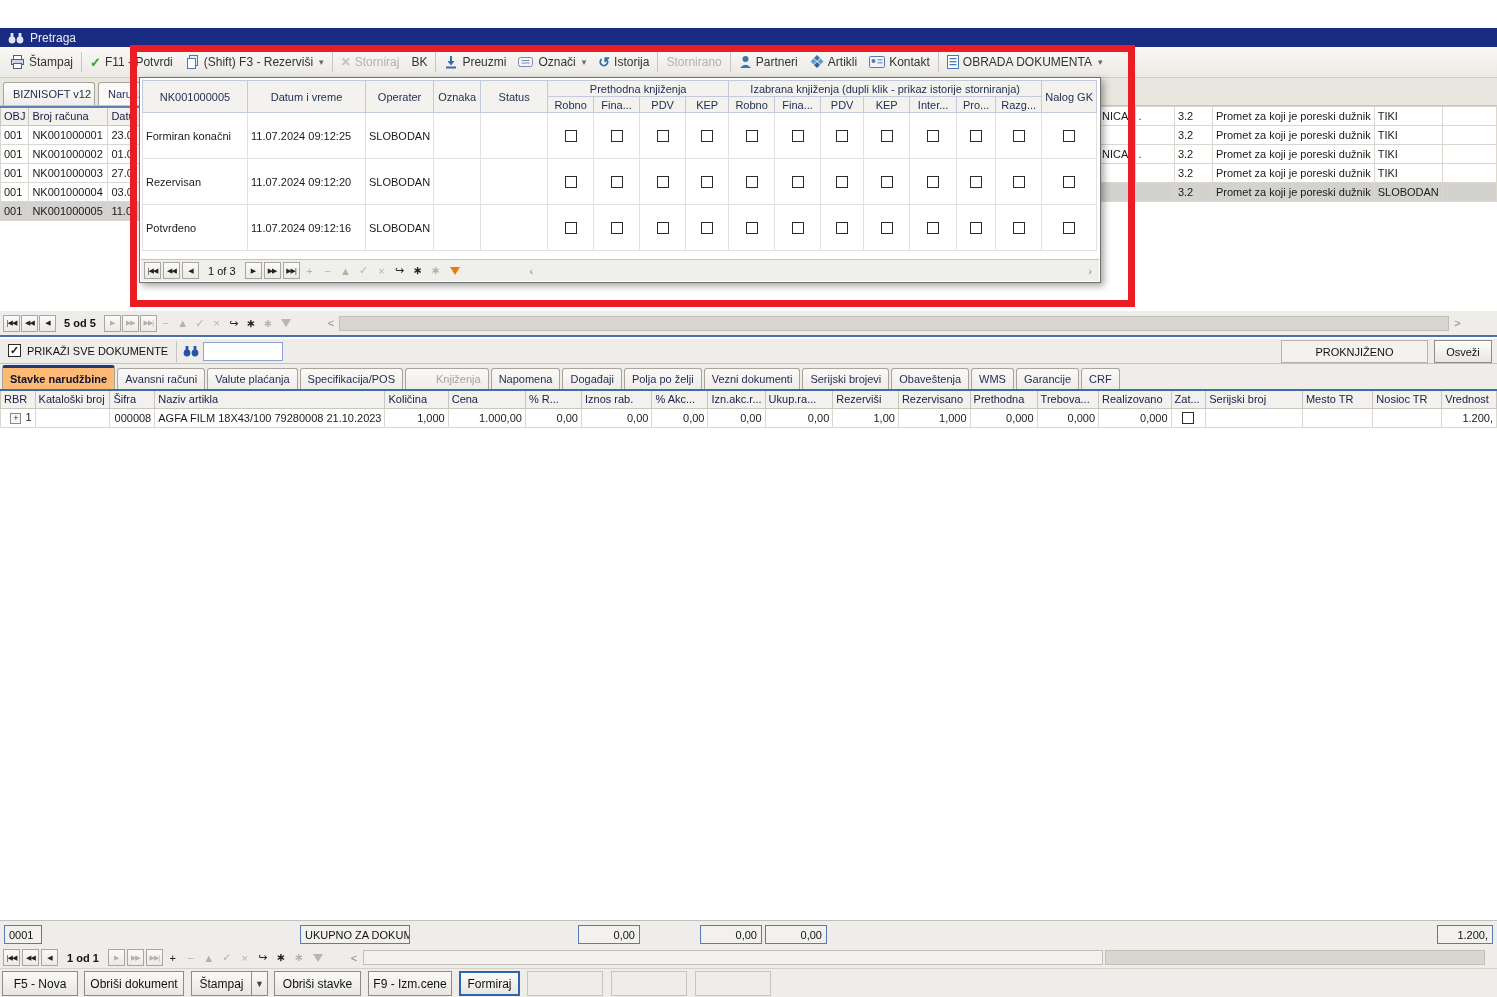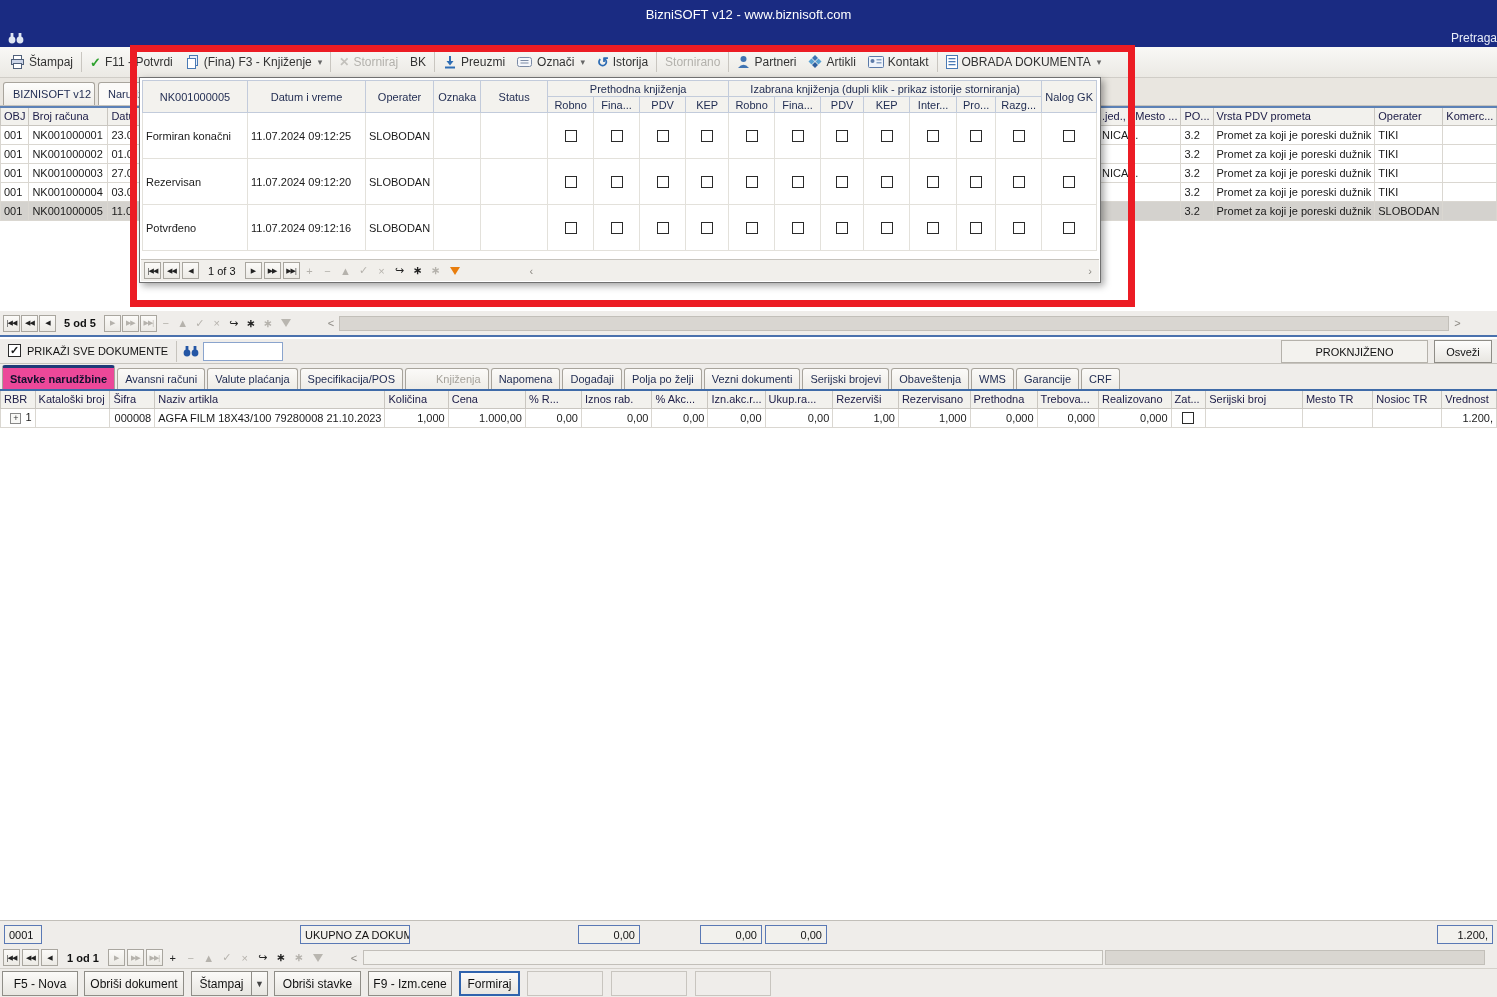--- a/index.html
+++ b/index.html
@@ -3,21 +3,21 @@
 <meta charset="utf-8">
 <style>
   * { box-sizing: border-box; }
   body { margin:0; font-family:"Liberation Sans", sans-serif; font-size:11px; color:#1a1a1a; background:#fff; }
   #screen { position:relative; width:1497px; height:997px; overflow:hidden; background:#fff; }
 
   
   .titlebar { position:absolute; left:0; top:0; width:100%; height:28px; background:#1a2b82; color:#fff;
               display:flex; align-items:center; justify-content:center; font-size:13px; }
   .menubar  { position:absolute; left:0; top:28px; width:100%; height:19px; background:#1a2b82; color:#e8edf8;
-              display:flex; align-items:center; gap:6px; padding-left:8px; font-size:12px;justify-content:space-between; }
+              display:flex; align-items:center; gap:6px; padding-left:8px; font-size:12px; }
 
   .toolbar { position:absolute; left:0; top:47px; width:100%; height:31px;
              background:linear-gradient(#f9f8f6,#ebe9e4); border-bottom:1px solid #d0cdc7;
              display:flex; align-items:center; font-size:12px; color:#333; padding-left:4px; }
   .titem { display:flex; align-items:center; gap:4px; padding:0 6px; height:24px; white-space:nowrap; }
   .titem.disabled { color:#b3b1ac; }
   .tsep { width:1px; height:20px; background:#c9c6c0; margin:0 2px; }
   .caret { font-size:9px; color:#666; margin-left:2px; }
   .greencheck { color:#2ea12e; font-weight:bold; font-size:13px; }
   .grayx { color:#c3c1bc; font-weight:bold; font-size:12px; }
@@ -91,21 +91,21 @@
   .fposted { position:absolute; left:1281px; top:1px; width:147px; height:23px; border:1px solid #b5b2ab; background:#f3f2ee;
              display:flex; align-items:center; justify-content:center; color:#111; }
   .frefresh { position:absolute; left:1434px; top:1px; width:58px; height:23px; border:1px solid #8f8d87;
               background:linear-gradient(#fdfdfc,#e8e6e1); display:flex; align-items:center; justify-content:center; color:#111; }
 
   
   .dtabs { position:absolute; left:0; top:364px; width:100%; height:25px; background:#efedea;
            display:flex; align-items:flex-end; padding-left:2px; gap:2px; }
   .dtab { height:21px; background:linear-gradient(#fbfaf8,#eeece7); border:1px solid #a8a49c; border-bottom:none;
           border-radius:3px 3px 0 0; display:flex; align-items:center; padding:0 7px; color:#1e2a50; white-space:nowrap; }
-  .dtab.active { height:24px; background:#ec4899; border-top:3px solid #1e3a78; font-weight:bold; color:#10102e; }
+  .dtab.active { height:24px; background:#fdba74; border-top:3px solid #1e3a78; font-weight:bold; color:#10102e; }
   .dtab.disabled { color:#a5a29b;padding-left:30px; }
 
   
   .igrid { position:absolute; left:0; top:389px; }
   .igrid th { border-top:2px solid #3f6ba8; }
   .num { text-align:right; }
   .plusbox { display:inline-flex; width:11px; height:11px; border:1px solid #888; background:#f8f8f6;
              align-items:center; justify-content:center; font-size:9px; color:#333; margin-right:4px; }
 
   
@@ -122,23 +122,20 @@
   .drop { position:absolute; top:2px; height:25px; width:16px; border:1px solid #8f8d87; border-left:none;
           background:linear-gradient(#fbfaf8,#e8e6e1); display:flex; align-items:center; justify-content:center; font-size:9px; color:#444; }
 
   svg { display:block; }
 </style>
 </head>
 <body>
 
 <div id="screen">
 
-  <div class="titlebar">
-    <span>BizniSOFT v12 - www.biznisoft.com</span>
-  </div>
 
   <div class="menubar">
     <span>
       <svg width="16" height="12">
           <circle cx="4" cy="8" r="3.4" fill="#dfe6f2"></circle>
           <circle cx="12" cy="8" r="3.4" fill="#dfe6f2"></circle>
           <rect x="2.6" y="1" width="2.8" height="5" fill="#dfe6f2"></rect>
           <rect x="10.6" y="1" width="2.8" height="5" fill="#dfe6f2"></rect>
         </svg>
     </span>
@@ -161,21 +158,21 @@
       <span class="greencheck">✓</span>
       <span>F11 - Potvrdi</span>
     </span>
     <span class="titem">
       <span>
           <svg width="15" height="14">
             <rect x="4.5" y="0.5" width="8" height="10" fill="#e8f0fb" stroke="#4a7ab5"></rect>
             <rect x="2.5" y="3.5" width="8" height="10" fill="#fff" stroke="#4a7ab5"></rect>
           </svg>
         </span>
-      <span>(Fina) F3 - Knjiženje</span>
+      <span>(Shift) F3 - Rezerviši</span>
       <span class="caret">▾</span>
     </span>
     <span class="tsep"></span>
     <span class="titem disabled">
       <span class="grayx">✕</span>
       <span>Storniraj</span>
     </span>
     <span class="titem">
       <span>BK</span>
     </span>
@@ -310,28 +307,20 @@
     <table class="grid-table">
       <colgroup>
           <col style="width:37px">
           <col style="width:43px">
           <col style="width:40px">
           <col style="width:160px">
           <col style="width:59px">
           <col style="width:60px">
         </colgroup>
       <tbody>
-          <tr>
-        <th>.jed.,</th>
-        <th>Mesto ...</th>
-        <th>PO...</th>
-        <th>Vrsta PDV prometa</th>
-        <th>Operater</th>
-        <th>Komerc...</th>
-      </tr>
       <tr>
             <td>NICA</td>
             <td>.</td>
             <td>3.2</td>
             <td>Promet za koji je poreski dužnik</td>
             <td>TIKI</td>
             <td></td>
           </tr>
       <tr>
             <td></td>

